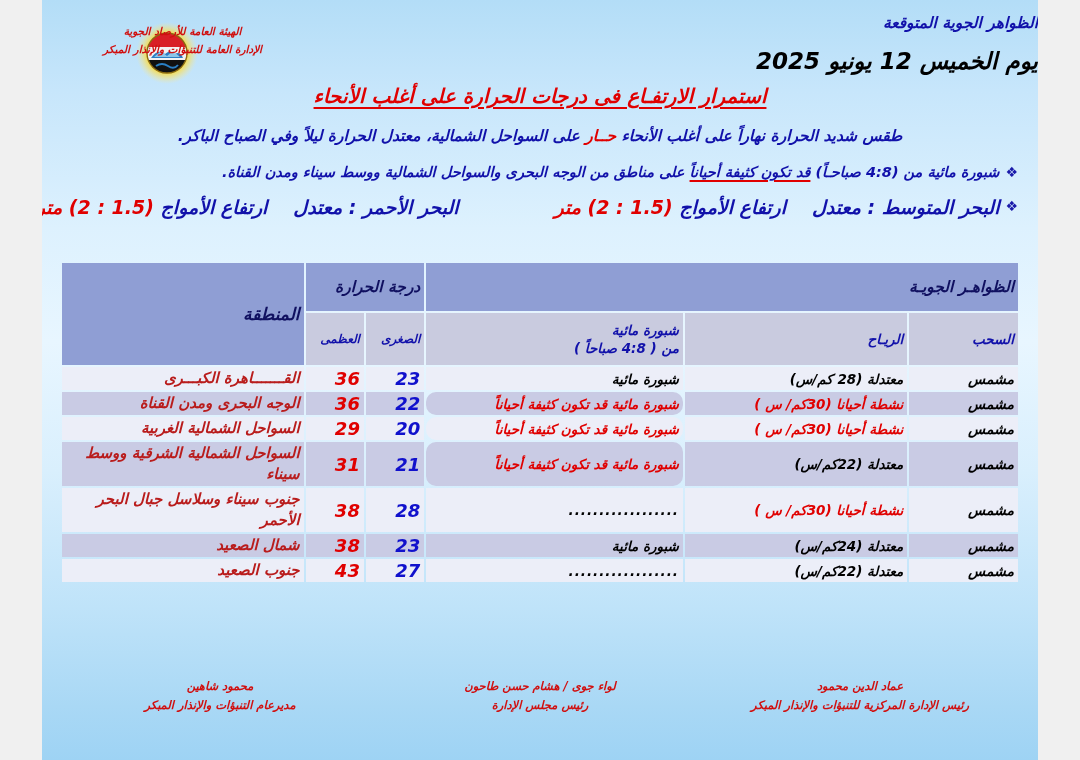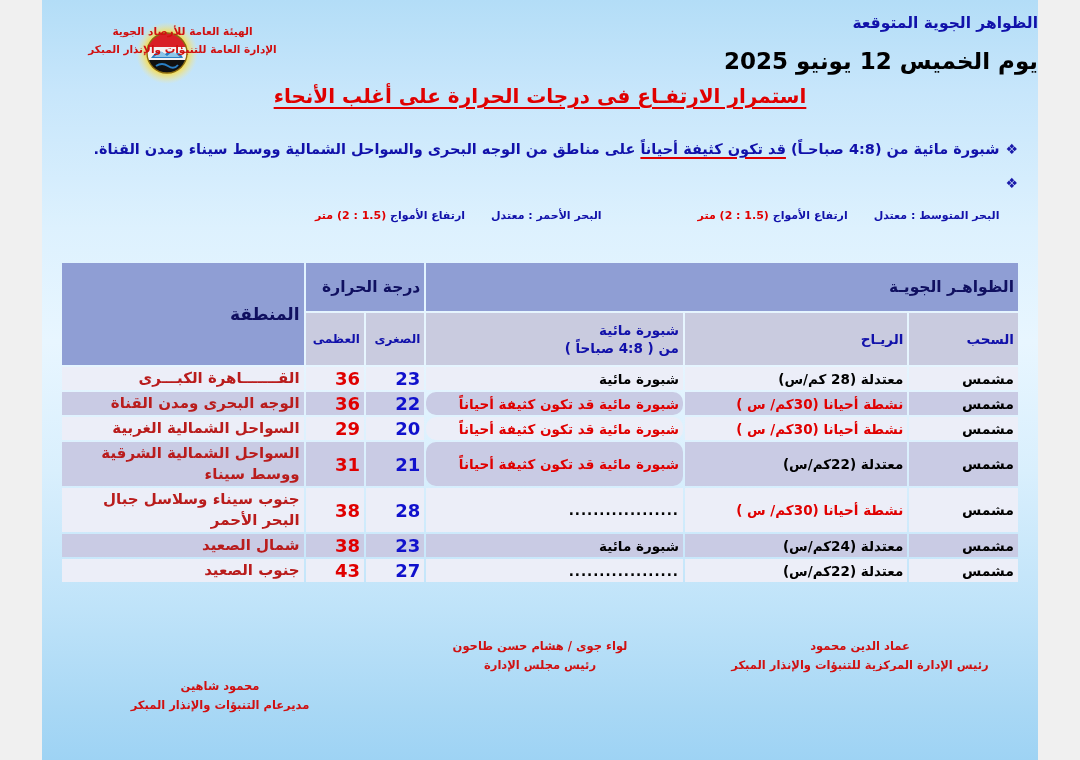--- a/index.html
+++ b/index.html
@@ -19,20 +19,21 @@
     background: linear-gradient(180deg,
         #b3ddf7 0%,
         #c7e6fb 12%,
         #ddf1fe 30%,
         #e8f6ff 45%,
         #d9effd 62%,
         #bfe3f9 80%,
         #a9d8f5 93%,
         #9ed3f4 100%);
     overflow: hidden;
+    font-style: italic;
   }
 
   
   #header-band {
     position: relative;
     height: 92px;
   }
   #logo {
     position: absolute;
     right: 838px;  
@@ -124,26 +125,25 @@
   }
 
   #sea-row {
     display: flex;
     align-items: flex-start;
     margin-top: 13px;
     padding-right: 6px;
   }
   .sea-line {
     color: #1111aa;
-    font-size: 11px;
+    font-size: 19px;
     font-weight: bold;
     flex: 1 1 auto;
     text-align: right;
     white-space: nowrap;
-    margin-top: 36px;
   }
   .sea-line .redv { color: #e00000; }
   .sea-gap-sm { display: inline-block; width: 26px; }
   .sea-gap-lg { display: inline-block; width: 96px; }
 
   
   #tbl-wrap {
     position: absolute;
     top: 261px;
     right: 18px;
@@ -210,21 +210,21 @@
     bottom: 44px;
     right: 18px; left: 18px;
     display: flex;
     justify-content: space-between;
     color: #d01010;
     font-size: 11.5px;
     font-weight: bold;
     line-height: 1.7;
   }
   #footer .sig { text-align: center; flex: 1 1 0; }
-  #footer .sig.right { text-align: center; margin-top: 40px; }
+  #footer .sig.right { text-align: center; }
   #footer .sig.left  { text-align: center; }
 </style>
 </head>
 <body>
 
 <div id="page">
 
   <div id="header-band">
 
     <div id="logo">
@@ -260,20 +260,23 @@
     <div id="title-block">
       <div class="t-line1">الظواهر الجوية المتوقعة</div>
       <div class="t-line2">يوم الخميس 12 يونيو 2025</div>
     </div>
 
     <div id="headline">استمرار الارتفـاع فى درجات الحرارة على أغلب الأنحاء</div>
   </div>
 
   <div id="summary">
 
+    <div class="para-main">
+      <span>طقس شديد الحرارة نهاراً على أغلب الأنحاء </span><span class="hot">حــار</span><span> على السواحل الشمالية، معتدل الحرارة ليلاً وفي الصباح الباكر.</span>
+    </div>
 
     <div class="bullet-row">
       <span class="bullet-mark">❖</span>
       <span class="bullet-text"><span>شبورة مائية من (4:8 صباحـاً) </span><span class="emph">قد تكون كثيفة أحياناً</span><span> على مناطق من الوجه البحرى والسواحل الشمالية ووسط سيناء ومدن القناة.</span></span>
     </div>
 
     <div id="sea-row">
       <span class="bullet-mark">❖</span>
       <span class="sea-line"><span>البحر المتوسط : معتدل</span><span class="sea-gap-sm"></span><span>ارتفاع الأمواج</span> <span class="redv">(1.5 : 2) متر</span><span class="sea-gap-lg"></span><span>البحر الأحمر :  معتدل</span><span class="sea-gap-sm"></span><span>ارتفاع الأمواج</span> <span class="redv">(1.5 : 2) متر</span></span>
     </div>

